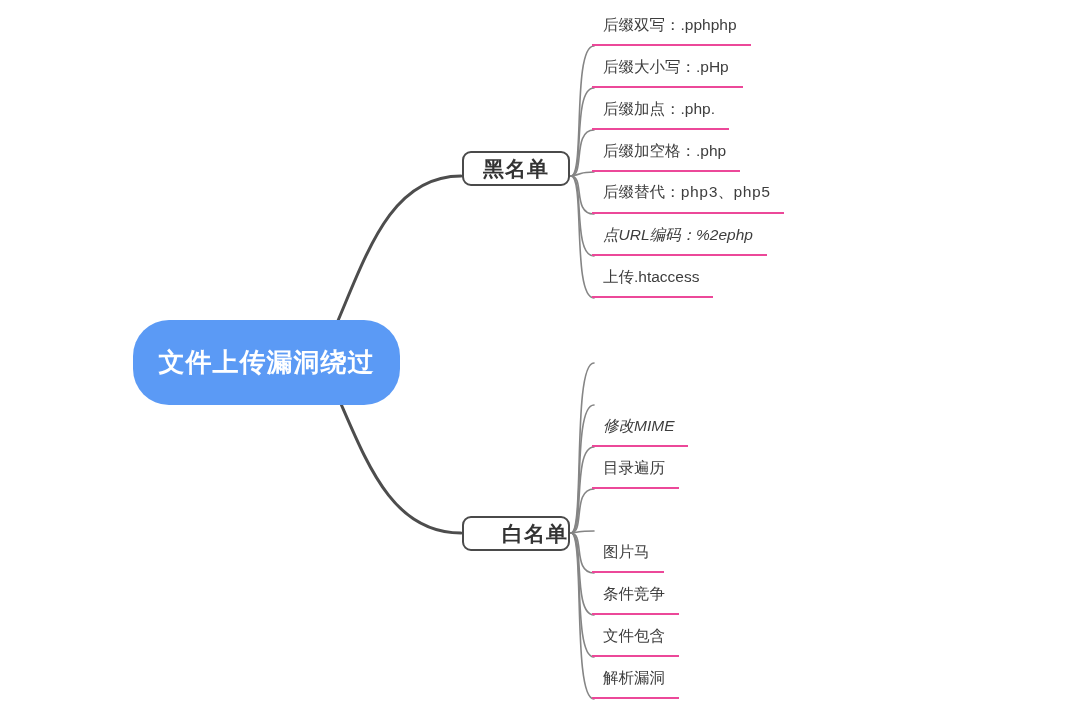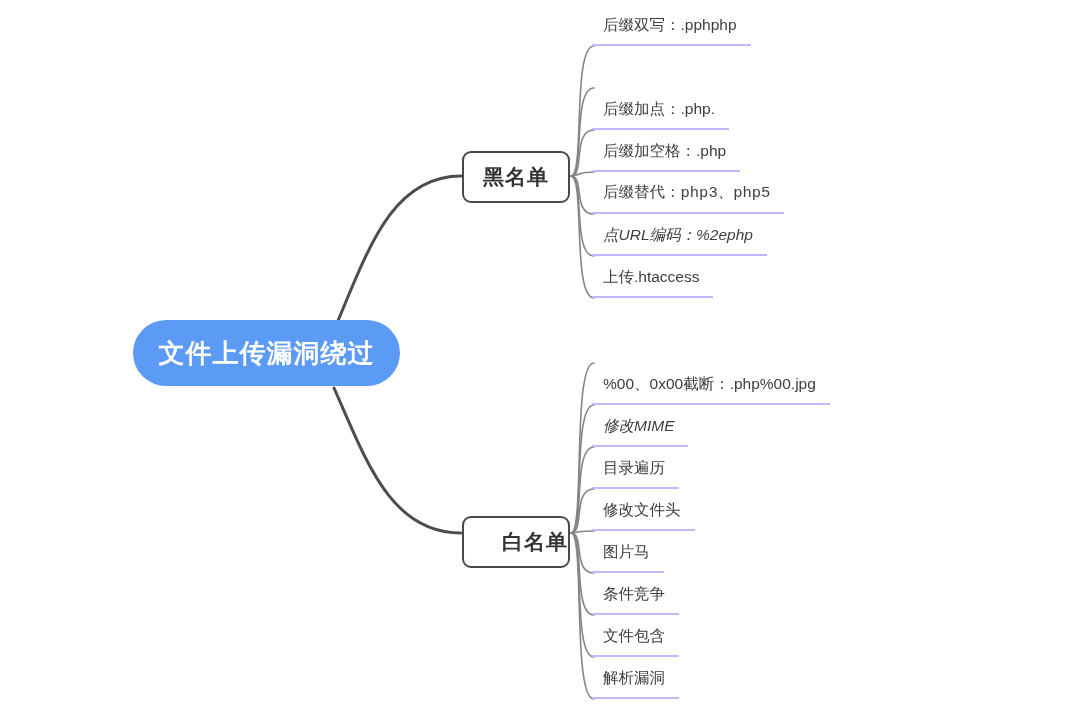--- a/index.html
+++ b/index.html
@@ -24,50 +24,50 @@
   .node {
     position: absolute;
     display: flex;
     align-items: center;
     justify-content: center;
     box-sizing: border-box;
     white-space: nowrap;
   }
   .root-node {
     left: 133px; top: 320px;
-    width: 267px; height: 66px;
+    width: 267px; height: 85px;
     background: #5B9AF5;
     border-radius: 36px;
     color: #ffffff;
     font-size: 26px;
     font-weight: bold;
     letter-spacing: 1px;
   }
   .branch-node {
-    width: 108px; height: 52px;
+    width: 108px; height: 35px;
     background: #ffffff;
     border: 2.5px solid #4a4a4a;
     border-radius: 9px;
     color: #333333;
     font-size: 21px;
     font-weight: bold;
     letter-spacing: 1px;
   }
   .branch-black { left: 462px; top: 151px; }
   .branch-white { left: 462px; top: 516px; justify-content: flex-end; }
   .leaf {
     position: absolute;
     left: 592px;
     display: inline-block;
     box-sizing: border-box;
     font-size: 15.5px;
     line-height: 20px;
     color: #3d3d3d;
     padding: 0 14px 9px 11px;
-    border-bottom: 2px solid #c4b5fd;
+    border-bottom: 2px solid #ec4899;
     white-space: nowrap;
   }
   
   .b0-l0 { top: 15px; }  .b0-l1 { top: 57px; }  .b0-l2 { top: 99px; }
   .b0-l3 { top: 141px; } .b0-l4 { top: 183px; font-family: Liberation Mono, monospace; } .b0-l5 { top: 225px; font-style: italic; }
   .b0-l6 { top: 267px; }
   
   .b1-l0 { top: 332px; } .b1-l1 { top: 374px; } .b1-l2 { top: 416px; font-style: italic; }
   .b1-l3 { top: 458px; } .b1-l4 { top: 500px; } .b1-l5 { top: 542px; }
   .b1-l6 { top: 584px; } .b1-l7 { top: 626px; } .b1-l8 { top: 668px; }
@@ -110,28 +110,27 @@
   </div>
 
   <div class="node branch-node branch-black">
     <span>黑名单</span>
   </div>
   <div class="node branch-node branch-white">
     <span>白名单</span>
   </div>
 
   <div class="leaf b0-l0">后缀双写：.pphphp</div>
+  <div class="leaf b0-l1">后缀大小写：.pHp</div>
   <div class="leaf b0-l2">后缀加点：.php.</div>
   <div class="leaf b0-l3">后缀加空格：.php</div>
   <div class="leaf b0-l4">后缀替代：php3、php5</div>
   <div class="leaf b0-l5">点URL编码：%2ephp</div>
   <div class="leaf b0-l6">上传.htaccess</div>
 
-  <div class="leaf b1-l1">%00、0x00截断：.php%00.jpg</div>
   <div class="leaf b1-l2">修改MIME</div>
   <div class="leaf b1-l3">目录遍历</div>
-  <div class="leaf b1-l4">修改文件头</div>
   <div class="leaf b1-l5">图片马</div>
   <div class="leaf b1-l6">条件竞争</div>
   <div class="leaf b1-l7">文件包含</div>
   <div class="leaf b1-l8">解析漏洞</div>
 
 </div>
 
 </body></html>

